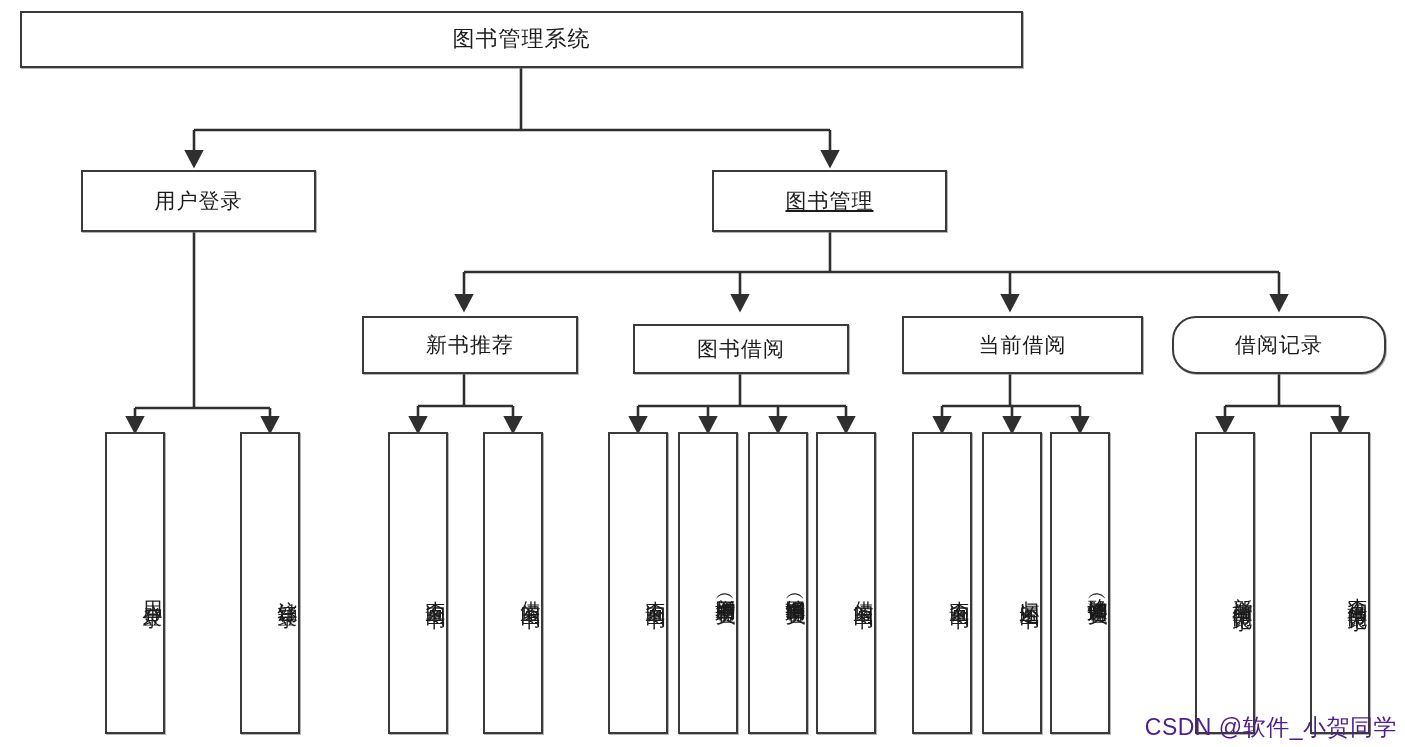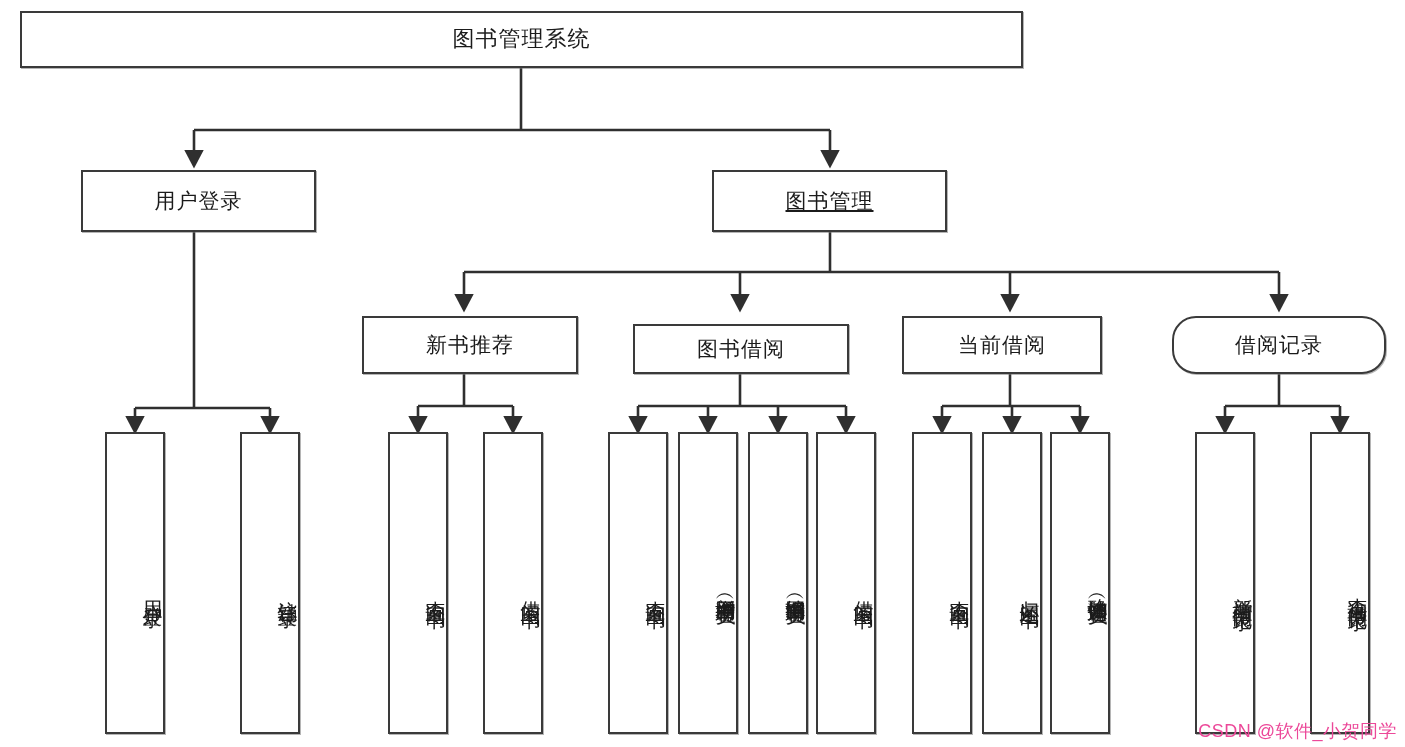--- a/index.html
+++ b/index.html
@@ -61,22 +61,22 @@
     letter-spacing: 1px;
   }
   .node-label {
     display: block;
     white-space: pre-line;
   }
   #watermark {
     position: absolute;
     right: 8px;
     bottom: 4px;
-    font-size: 18px;
-    color: #ec4899;
+    font-size: 23px;
+    color: #4c1d95;
     letter-spacing: 0.5px;
     z-index: 6;
     user-select: none;
     white-space: nowrap;
   }
 </style>
 </head>
 <body>
 
 <div id="diagram-canvas">
@@ -141,21 +141,21 @@
   <div class="node horizontal" style="left:712px; top:170px; width:235px; height:62px;text-decoration:underline;">
     <span class="node-label">图书管理</span>
   </div>
 
   <div class="node horizontal" style="left:362px; top:316px; width:216px; height:58px;">
     <span class="node-label">新书推荐</span>
   </div>
   <div class="node horizontal" style="left:633px; top:316px; width:216px; height:50px;margin-top:8px;">
     <span class="node-label">图书借阅</span>
   </div>
-  <div class="node horizontal" style="left:902px; top:316px; width:200px; height:58px;">
+  <div class="node horizontal" style="left:902px; top:316px; width:241px; height:58px;">
     <span class="node-label">当前借阅</span>
   </div>
   <div class="node horizontal" style="left:1172px; top:316px; width:214px; height:58px;border-radius:24px;">
     <span class="node-label">借阅记录</span>
   </div>
 
   <div class="node vertical" style="left:105px; top:432px; width:60px; height:302px;">
     <span class="node-label">用户登录</span>
   </div>
   <div class="node vertical" style="left:240px; top:432px; width:60px; height:302px;">

